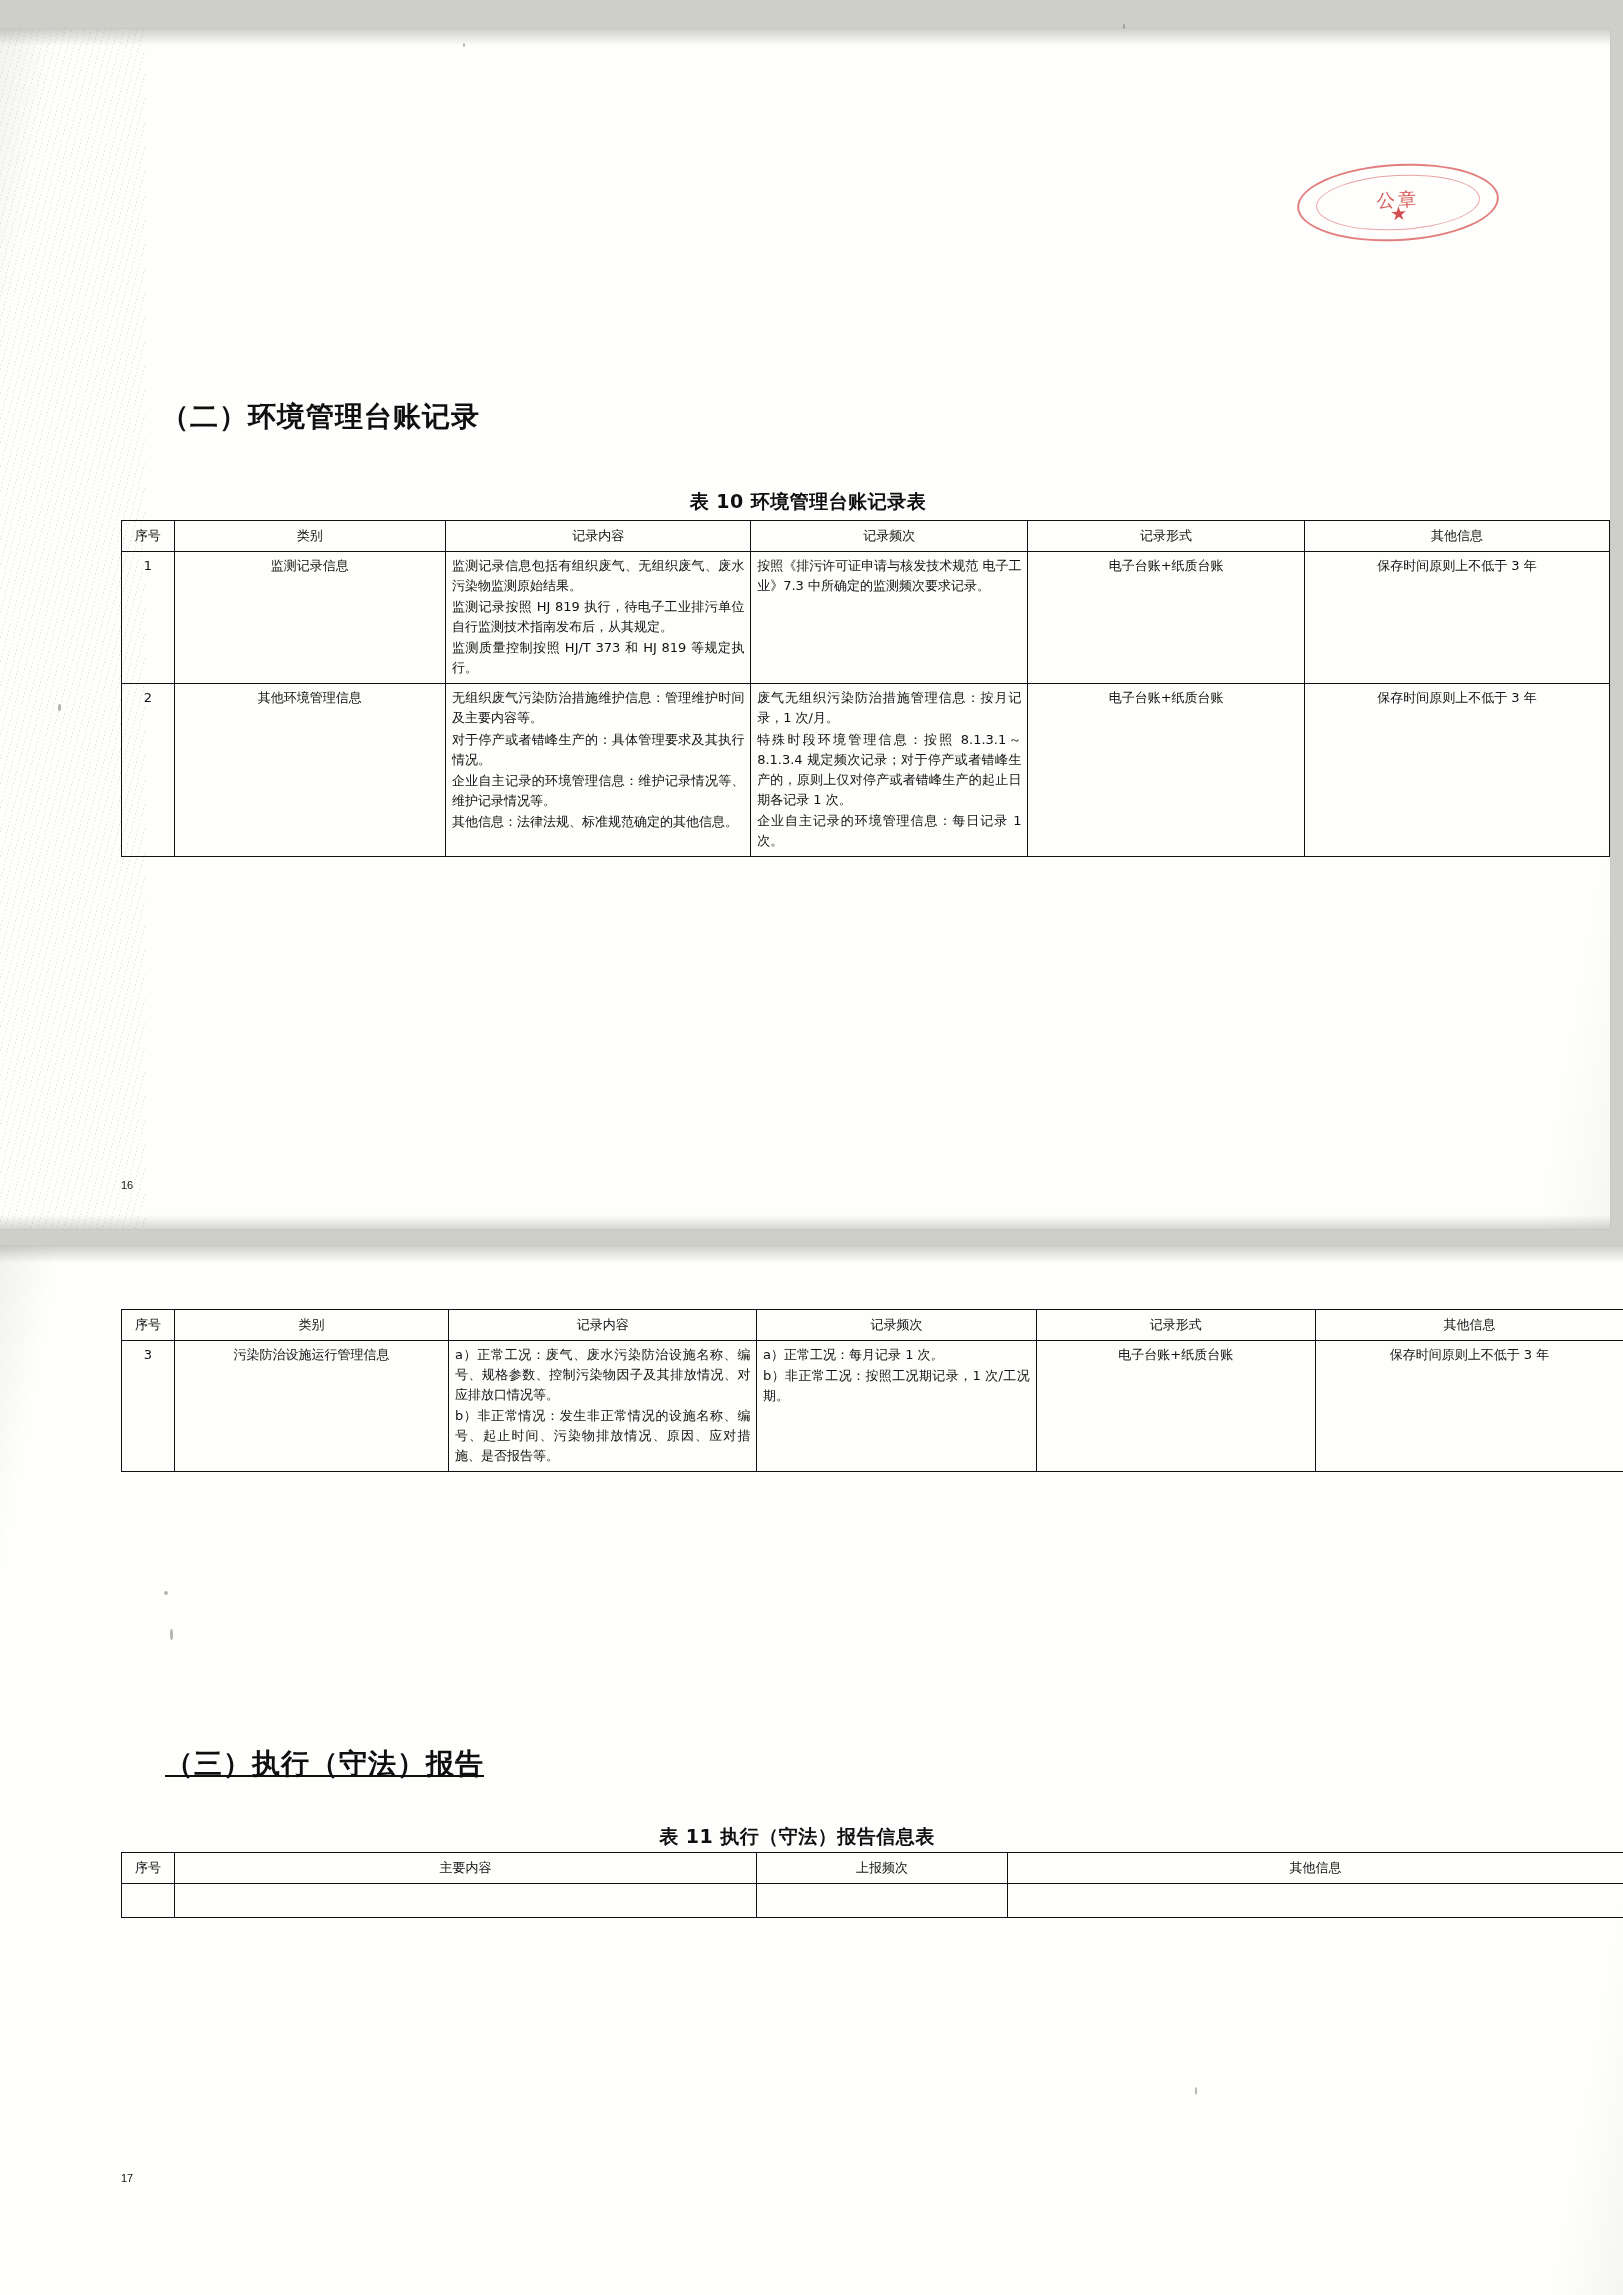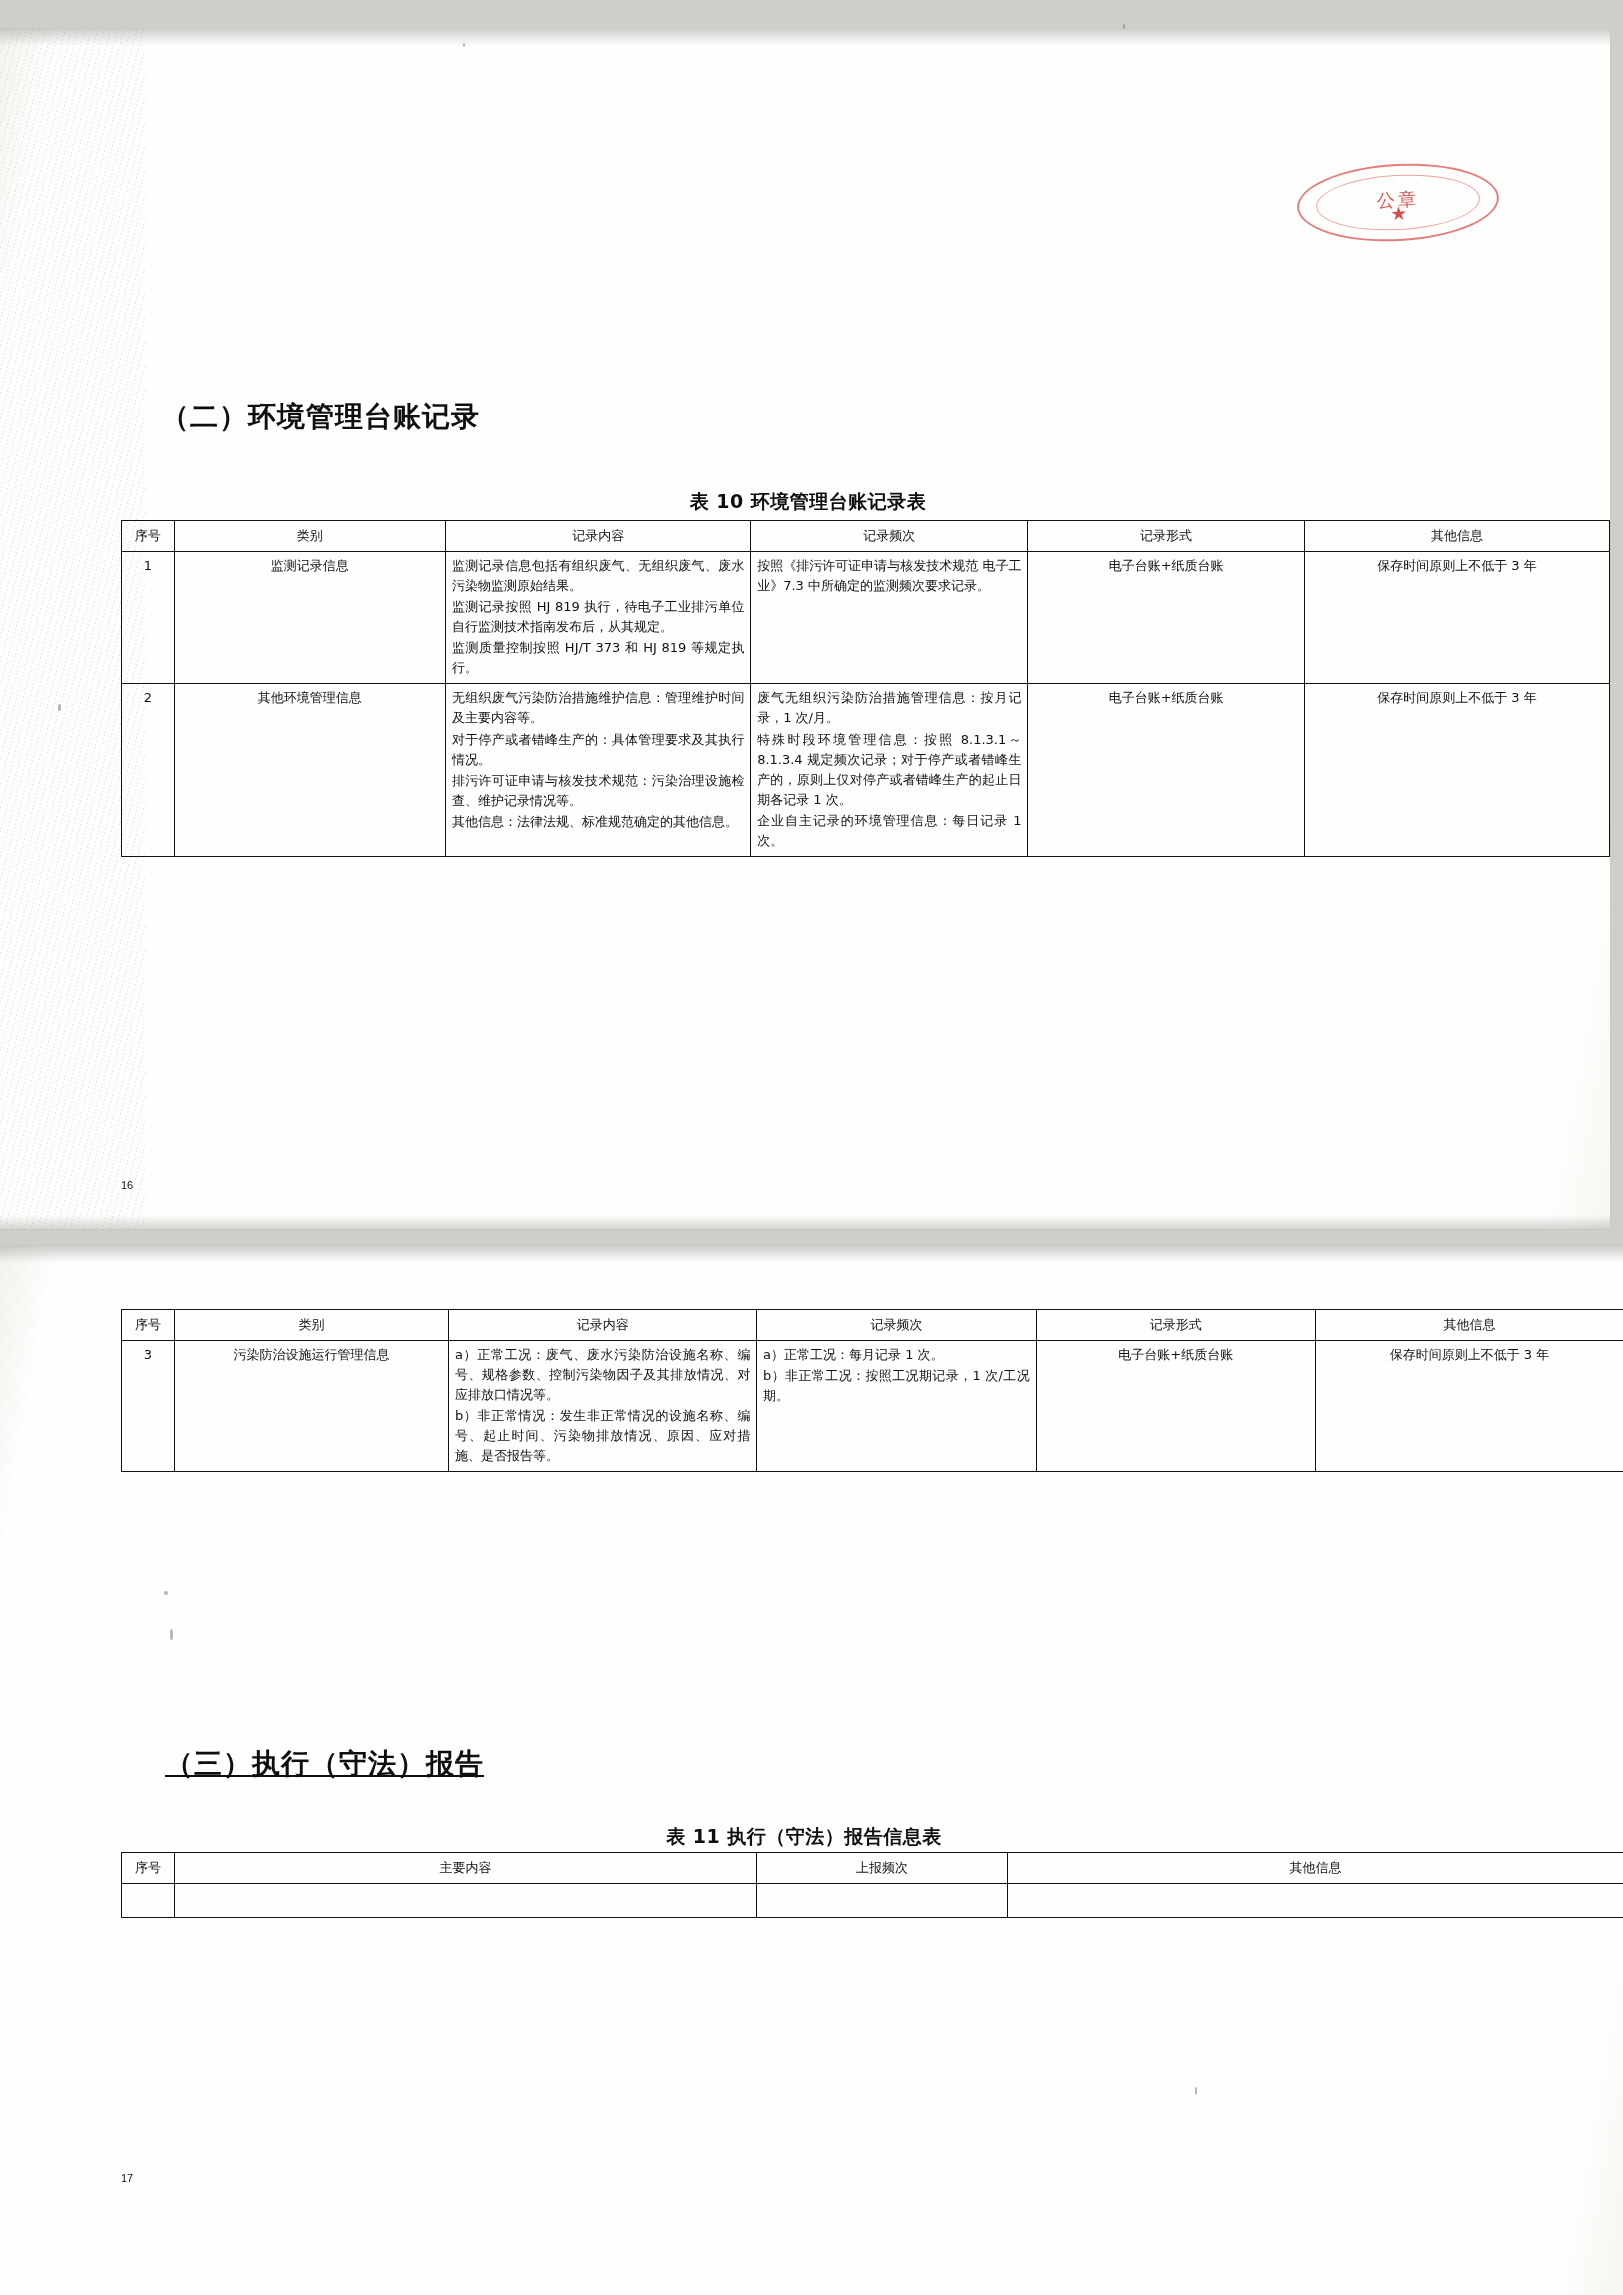--- a/index.html
+++ b/index.html
@@ -205,21 +205,21 @@
             </td>
             <td class="c">电子台账+纸质台账</td>
             <td class="c">保存时间原则上不低于 3 年</td>
           </tr>
           <tr>
             <td class="c">2</td>
             <td class="c">其他环境管理信息</td>
             <td class="j">
               <div class="cellblock">无组织废气污染防治措施维护信息：管理维护时间及主要内容等。</div>
               <div class="cellblock">对于停产或者错峰生产的：具体管理要求及其执行情况。</div>
-              <div class="cellblock">排污许可证申请与核发技术规范：污染治理设施检查、维护记录情况等。</div>
+              <div class="cellblock">企业自主记录的环境管理信息：维护记录情况等、维护记录情况等。</div>
               <div class="cellblock">其他信息：法律法规、标准规范确定的其他信息。</div>
             </td>
             <td class="j">
               <div class="cellblock">废气无组织污染防治措施管理信息：按月记录，1 次/月。</div>
               <div class="cellblock">特殊时段环境管理信息：按照 8.1.3.1～8.1.3.4 规定频次记录；对于停产或者错峰生产的，原则上仅对停产或者错峰生产的起止日期各记录 1 次。</div>
               <div class="cellblock">企业自主记录的环境管理信息：每日记录 1 次。</div>
             </td>
             <td class="c">电子台账+纸质台账</td>
             <td class="c">保存时间原则上不低于 3 年</td>
           </tr>
@@ -267,21 +267,21 @@
             </td>
             <td class="c">电子台账+纸质台账</td>
             <td class="c">保存时间原则上不低于 3 年</td>
           </tr>
         </tbody>
       </table>
     </div>
 
     <div class="content heading" style="left:165px; top:499px;text-decoration:underline;">（三）执行（守法）报告</div>
 
-    <div class="content table-caption" style="left:117px; top:578px; width:1374px;">表 11   执行（守法）报告信息表</div>
+    <div class="content table-caption" style="left:110px; top:578px; width:1374px;">表 11   执行（守法）报告信息表</div>
 
     <div class="content" style="left:121px; top:606px;">
       <table class="doc">
         <colgroup>
           <col style="width:53px">
           <col style="width:583px">
           <col style="width:251px">
           <col style="width:617px">
         </colgroup>
         <thead>

